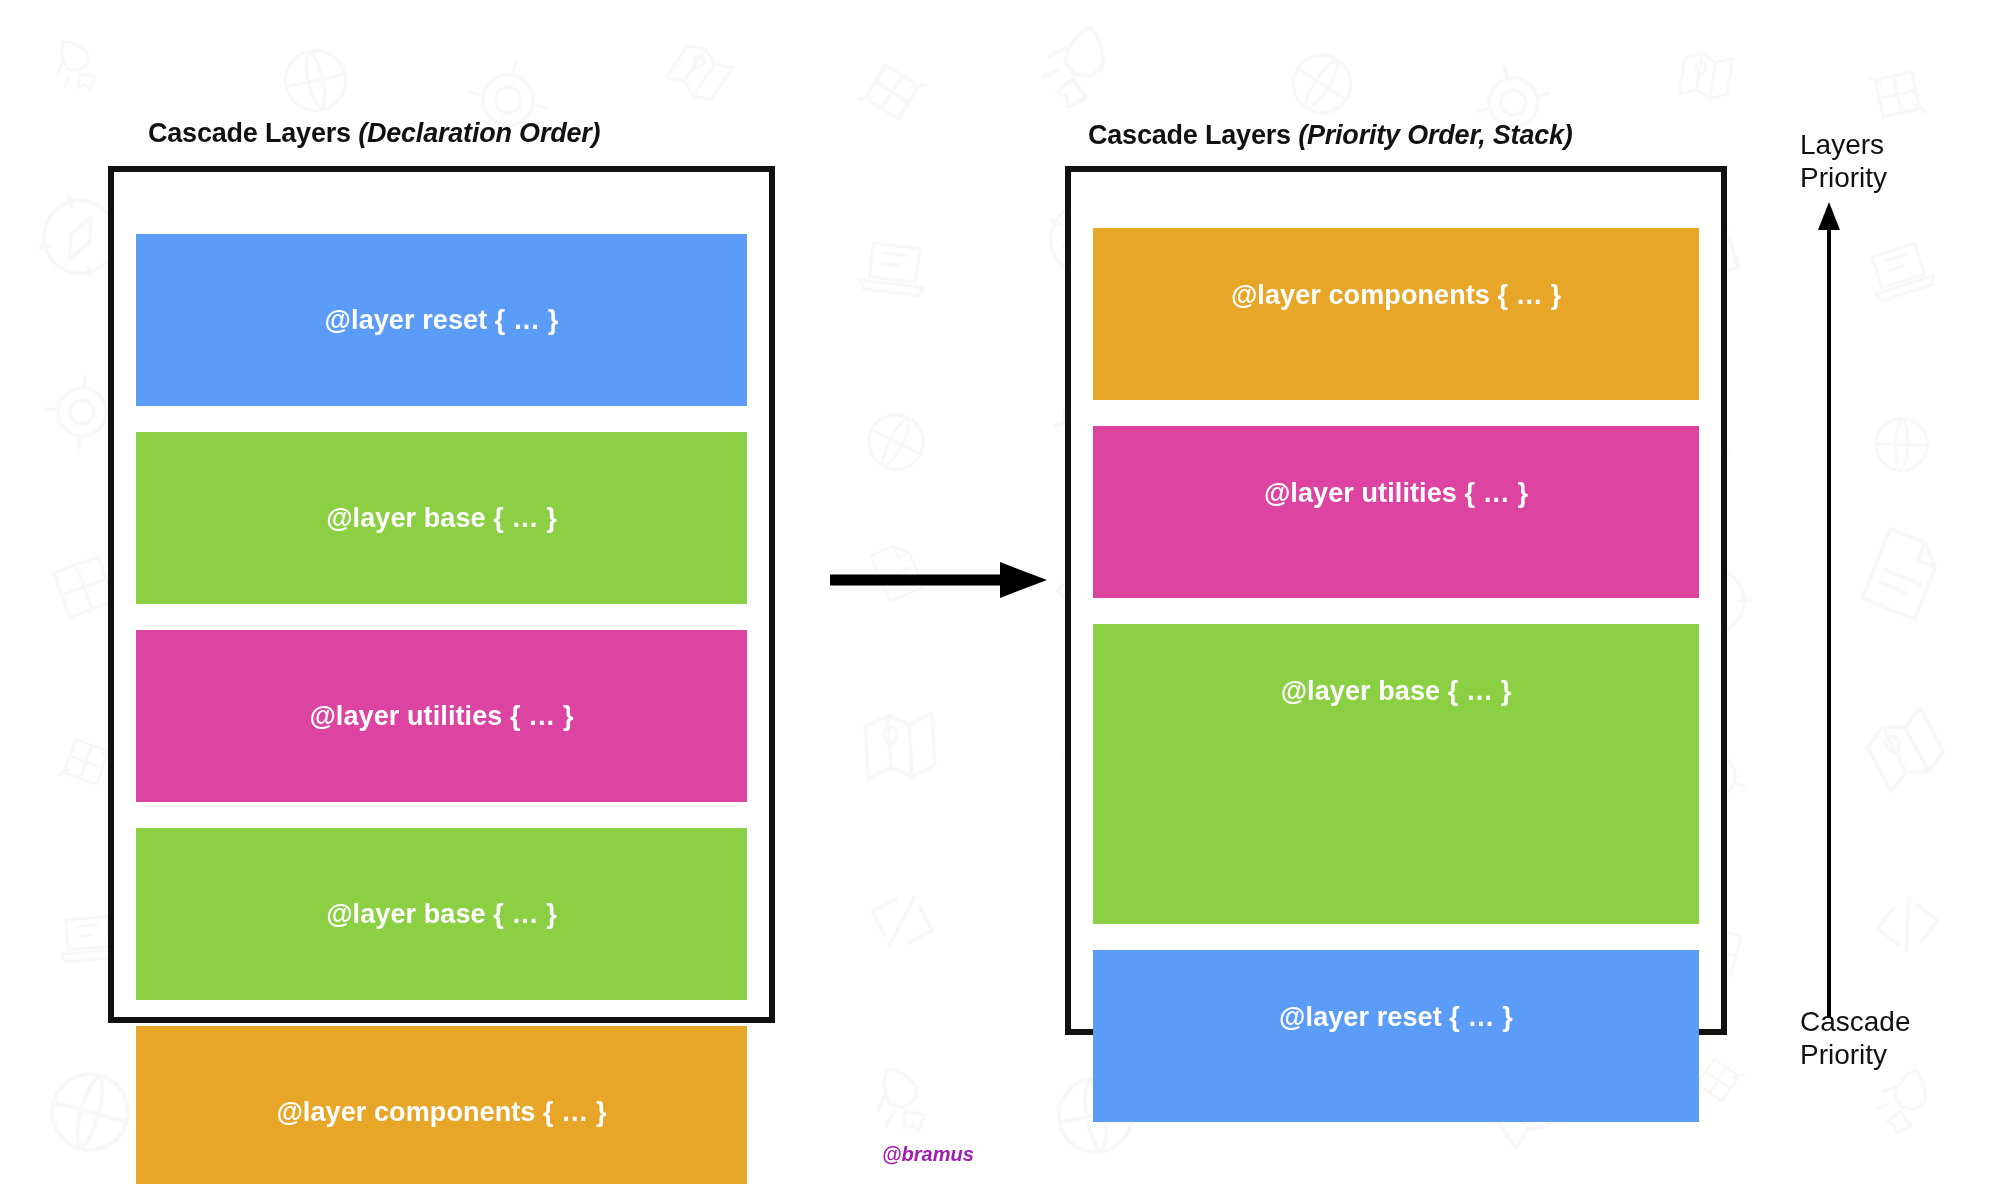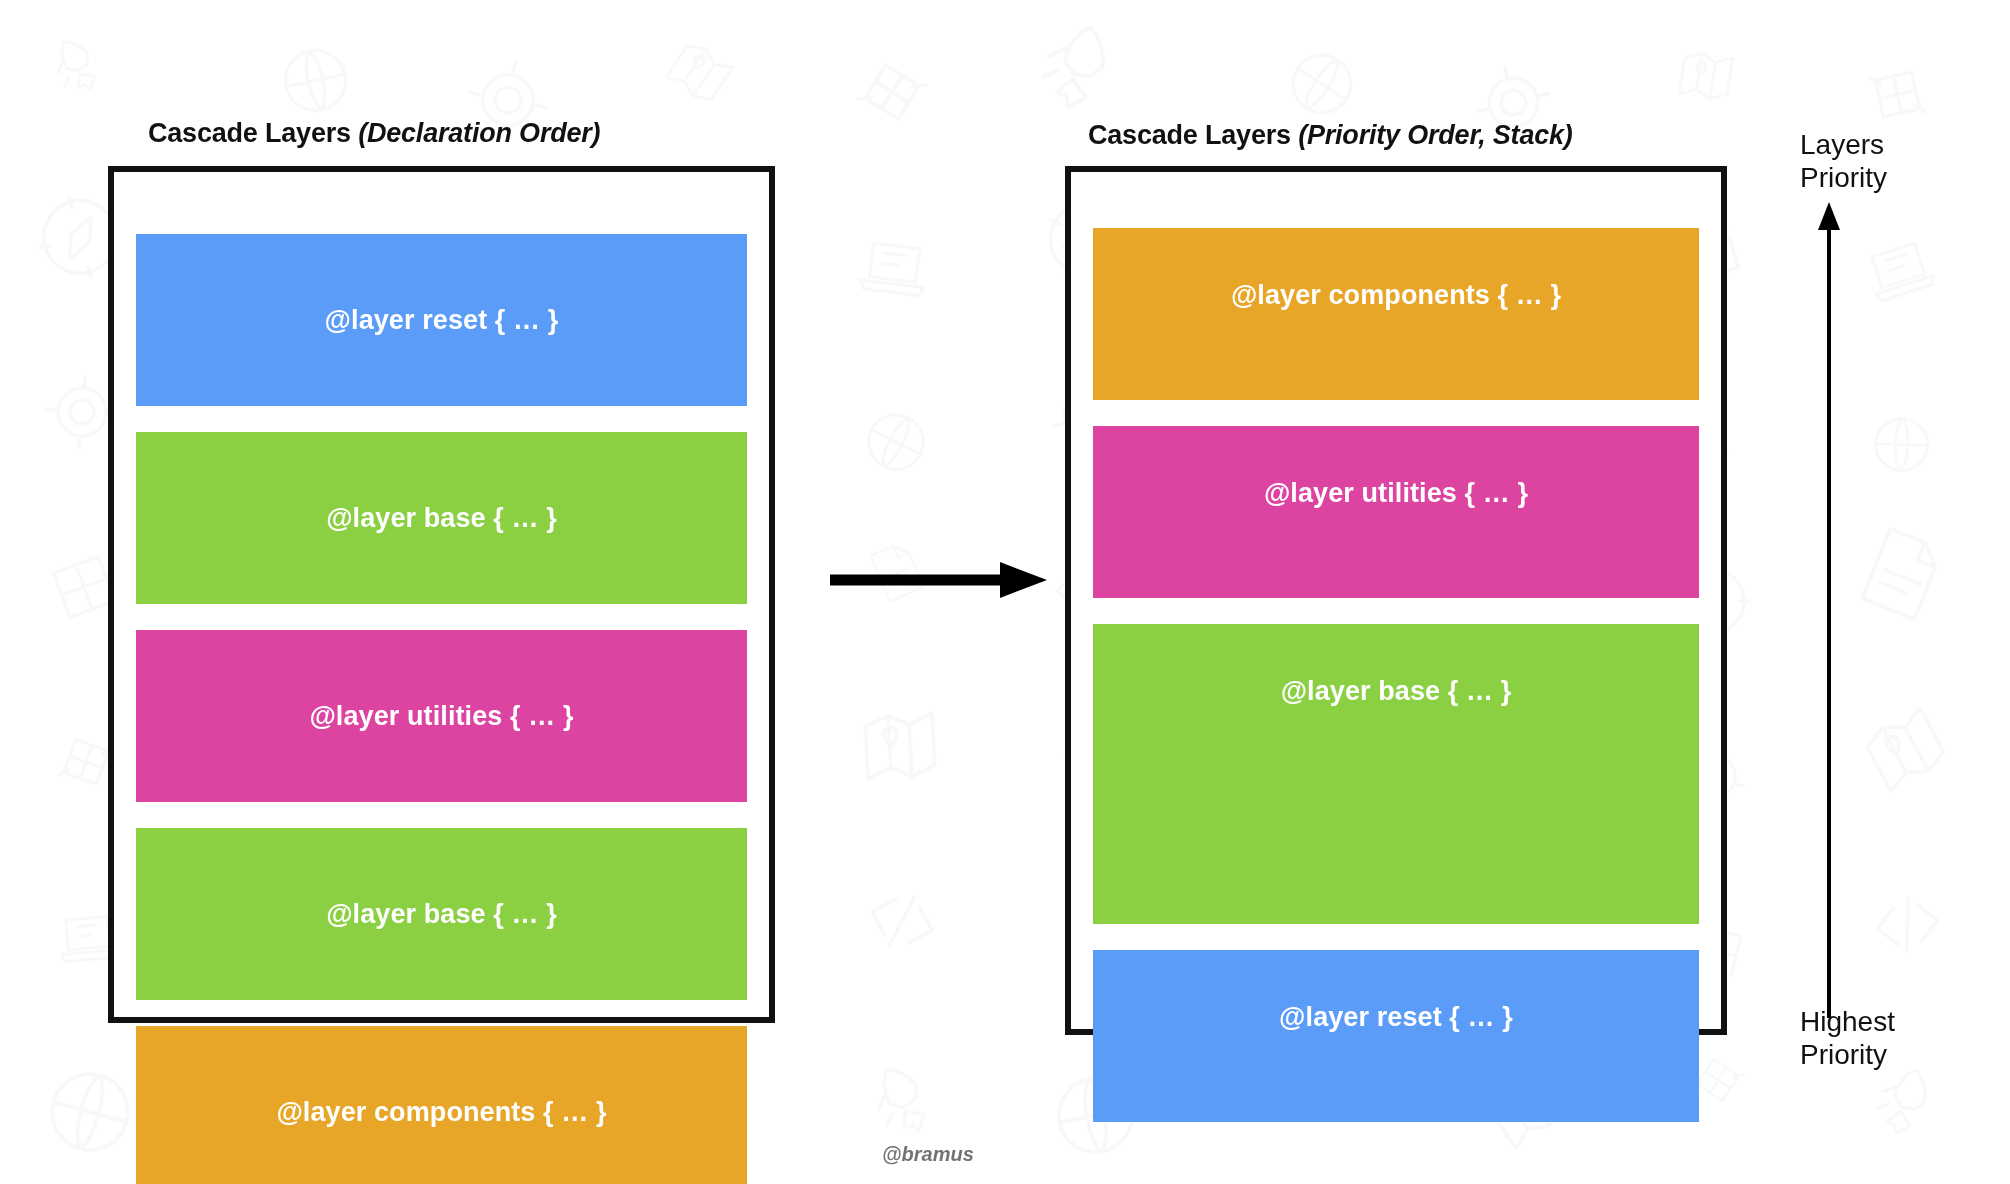--- a/index.html
+++ b/index.html
@@ -131,21 +131,21 @@
   #label-lowest  { left: 1800px; top: 1005px; }
 
   
   #credit {
     position: absolute;
     left: 882px;
     top: 1143px;
     font-size: 20px;
     font-style: italic;
     font-weight: bold;
-    color: #737373;
+    color: #a21caf;
   }
 </style>
 </head>
 <body>
 
 <div id="watermarks">
     <div class="wm" style="left: 48px; top: 32px; width: 60px; height: 60px; transform: rotate(-35deg);"><svg viewBox="-2 -2 68 68" width="60" height="60">
         <path d="M32 4c9 6 14 17 14 28l-8 8-12 0-8-8c0-11 5-22 14-28z M26 44l-10 12 8 2 2 8 12-10z M18 22l-12 8 M14 40l-10 6" fill="none" stroke="#8a8a8a" stroke-width="3" stroke-linecap="round" stroke-linejoin="round"></path>
       </svg></div>
     <div class="wm" style="left: 279px; top: 44px; width: 73px; height: 73px; transform: rotate(-12deg);"><svg viewBox="-2 -2 68 68" width="73" height="73">
@@ -410,18 +410,18 @@
   </div>
 
   <div class="priority-label" id="label-highest">Layers
 Priority</div>
 
   <svg id="v-arrow" viewBox="0 0 46 818">
     <line x1="23" y1="818" x2="23" y2="24" stroke="#000000" stroke-width="4"></line>
     <polygon points="23,2 34,30 12,30" fill="#000000"></polygon>
   </svg>
 
-  <div class="priority-label" id="label-lowest">Highest
+  <div class="priority-label" id="label-lowest">Cascade
 Priority</div>
 
   <div id="credit">@bramus</div>
 
 </div>
 
 </body></html>

